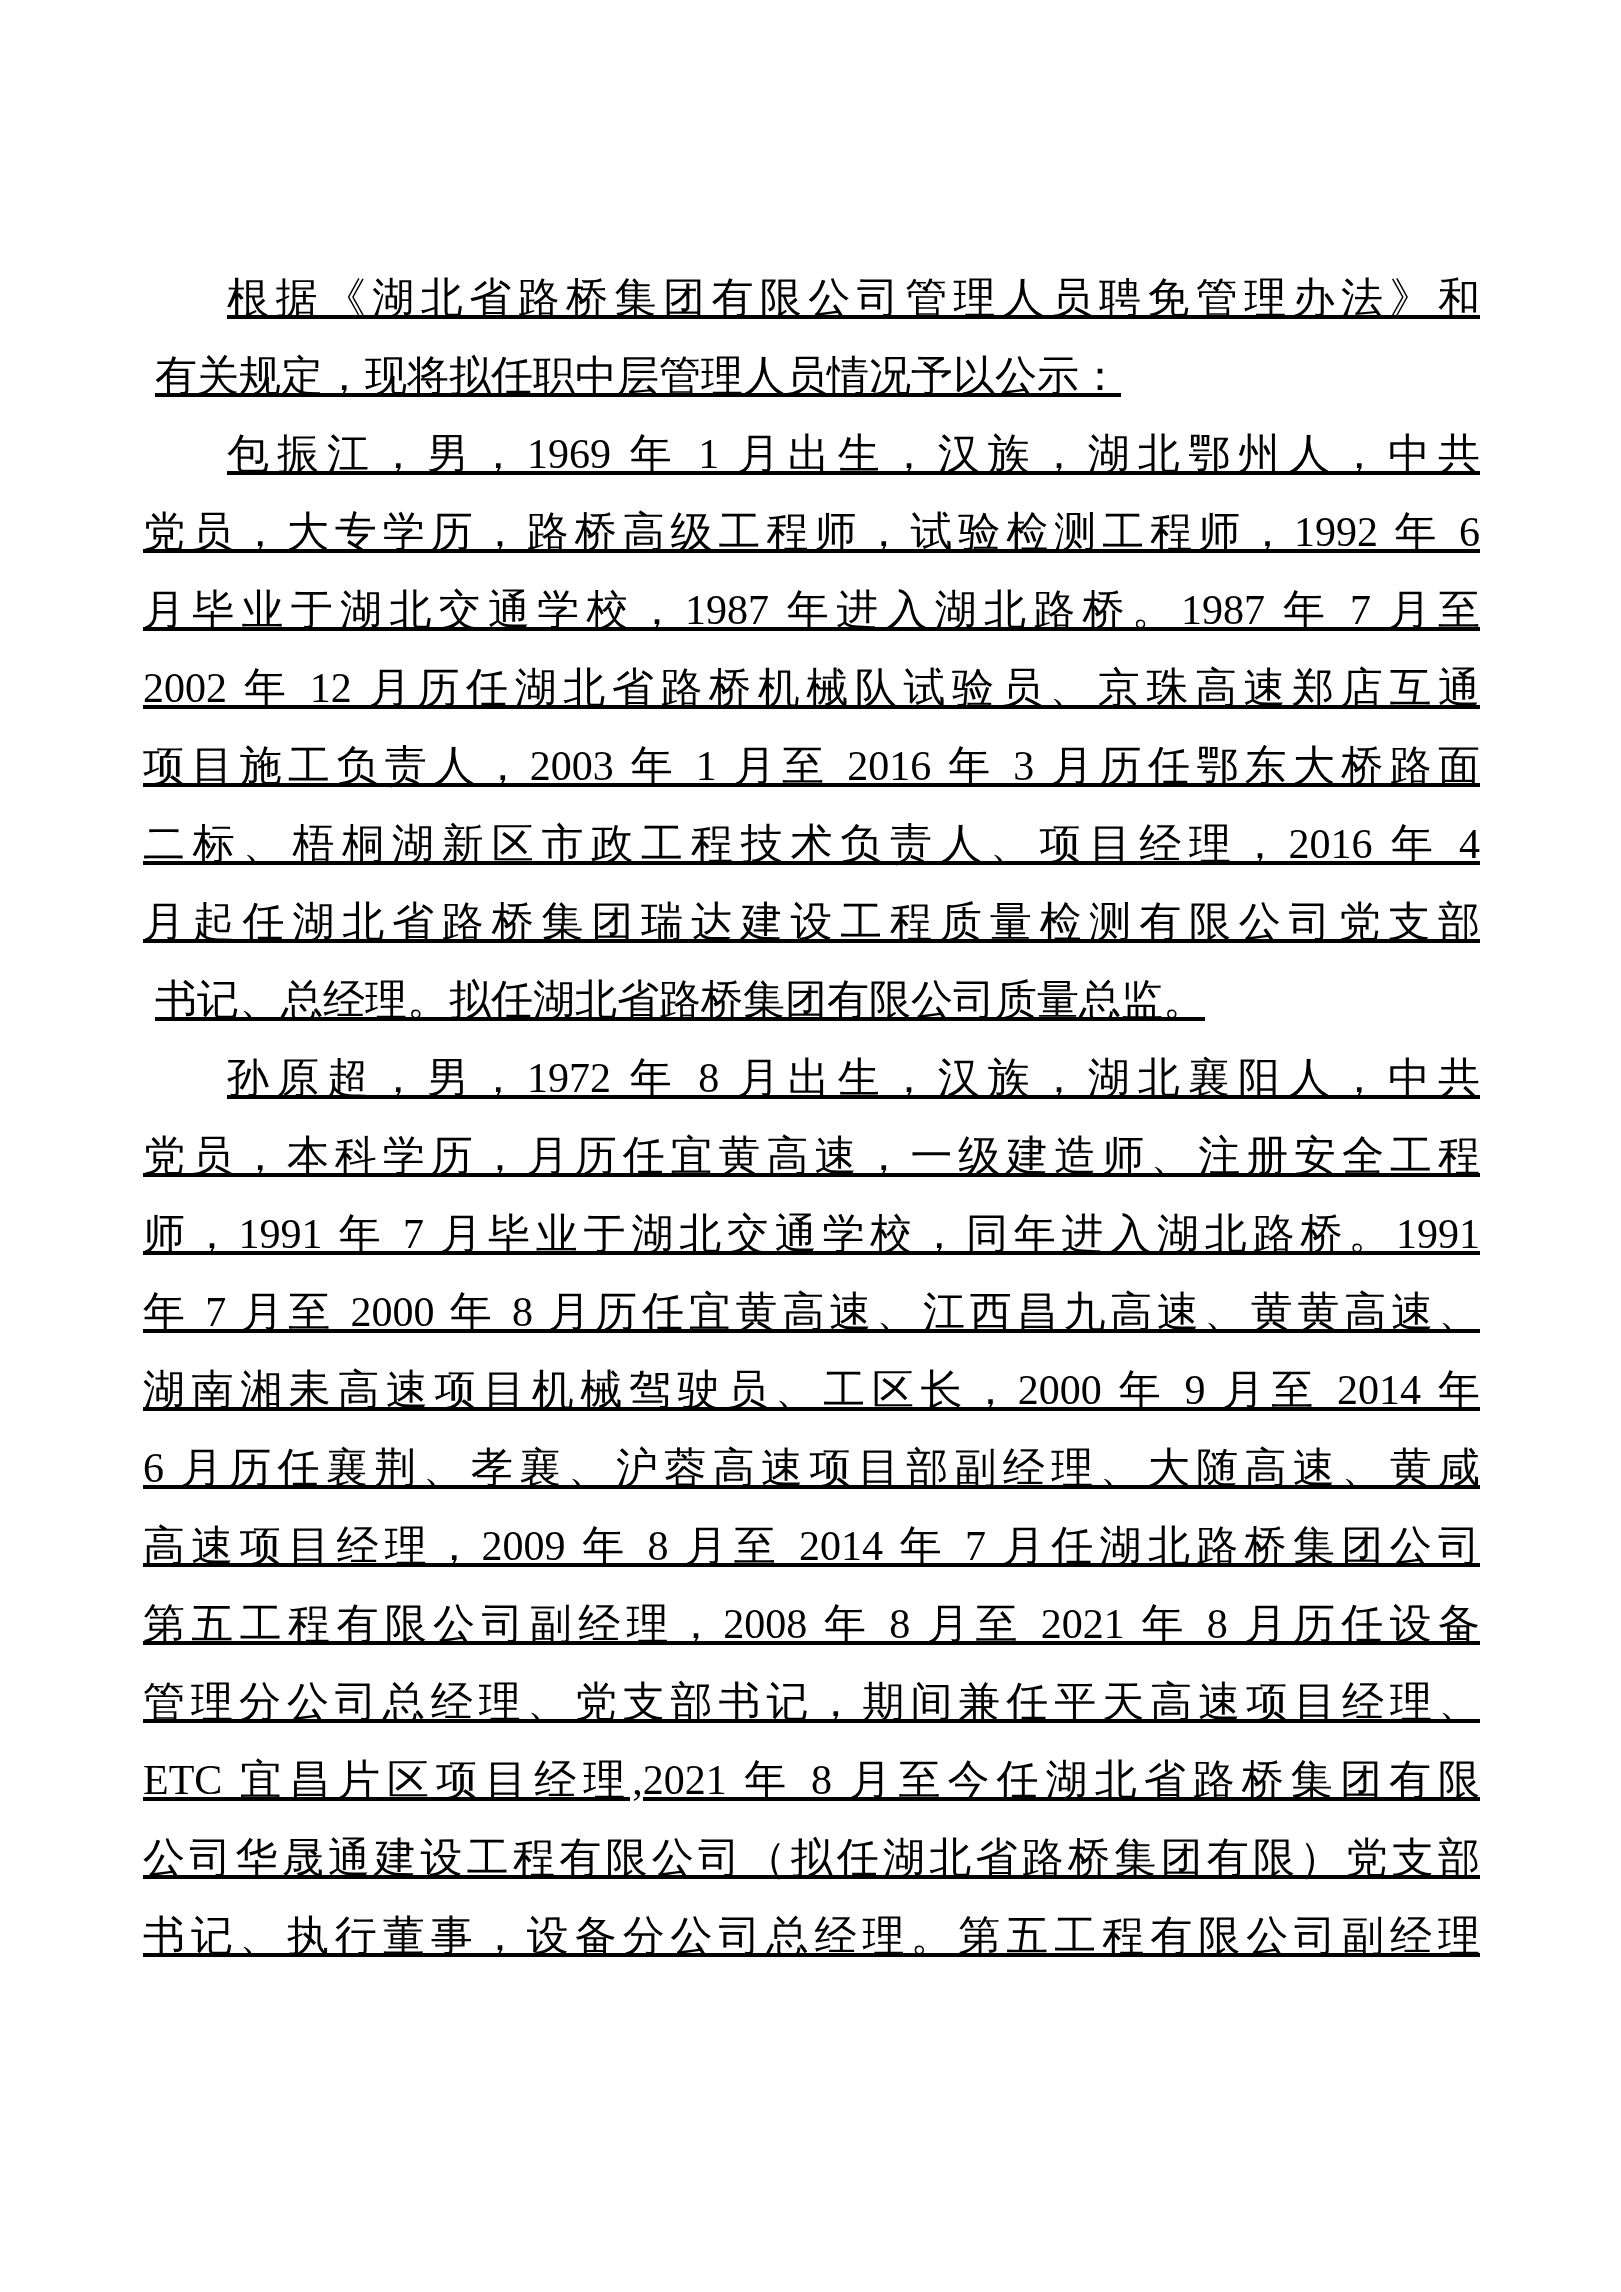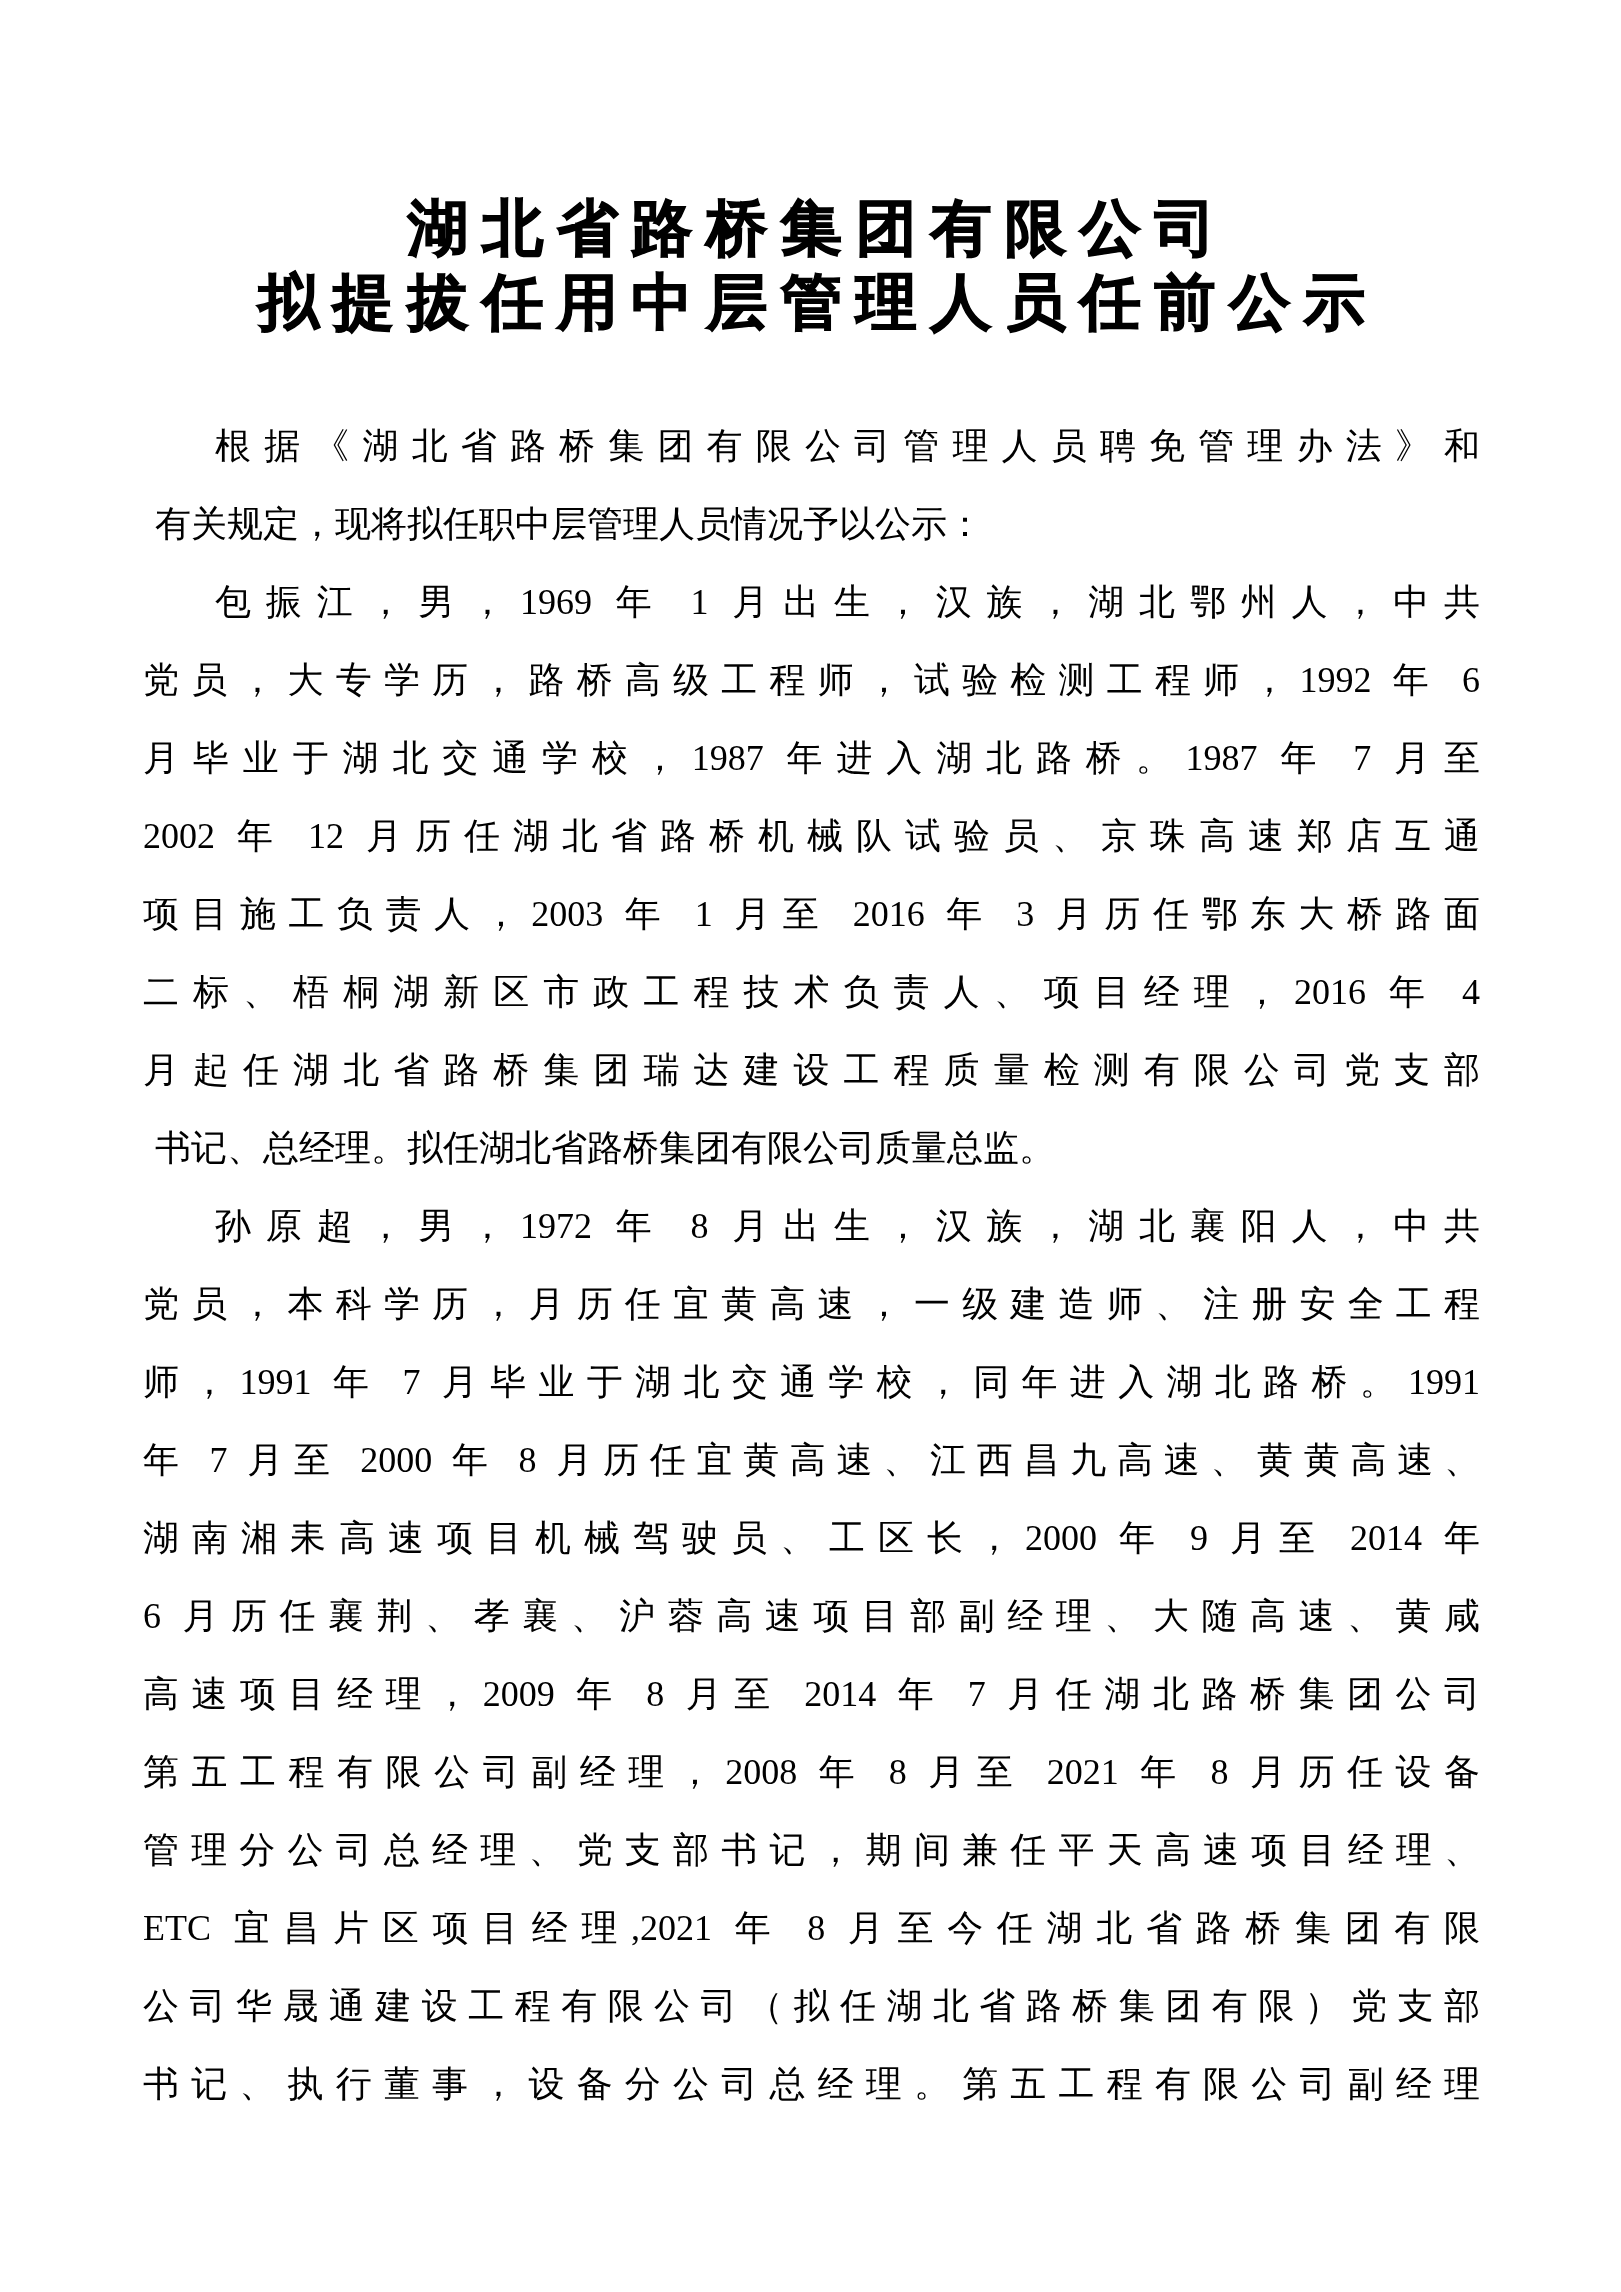--- a/index.html
+++ b/index.html
@@ -23,44 +23,41 @@
     font-weight: bold;
     font-size: 61px;
     line-height: 74px;
     letter-spacing: 13.7px;
     text-indent: 13.7px;
     -webkit-text-stroke: 1.2px #000000;
     white-space: nowrap;
   }
   .body-text {
     margin-top: 67px;
-    font-size: 36px;
+    font-size: 42px;
     line-height: 78px;
+    text-decoration: underline;
   }
   .line {
     text-align: justify;
     text-align-last: justify;
     text-justify: inter-character;
   }
   .line.para-end {
     text-align-last: left;
     margin-left: 12px;
   }
   .line.indent {
     text-indent: 2em;
   }
 </style>
 </head>
 <body>
 
 <div class="page">
-  <div class="title">
-    <div>湖北省路桥集团有限公司</div>
-    <div>拟提拔任用中层管理人员任前公示</div>
-  </div>
   <div class="body-text">
       <div class="line indent">根据《湖北省路桥集团有限公司管理人员聘免管理办法》和</div>
       <div class="line para-end">有关规定，现将拟任职中层管理人员情况予以公示：</div>
       <div class="line indent">包振江，男，1969 年 1 月出生，汉族，湖北鄂州人，中共</div>
       <div class="line">党员，大专学历，路桥高级工程师，试验检测工程师，1992 年 6</div>
       <div class="line">月毕业于湖北交通学校，1987 年进入湖北路桥。1987 年 7 月至</div>
       <div class="line">2002 年 12 月历任湖北省路桥机械队试验员、京珠高速郑店互通</div>
       <div class="line">项目施工负责人，2003 年 1 月至 2016 年 3 月历任鄂东大桥路面</div>
       <div class="line">二标、梧桐湖新区市政工程技术负责人、项目经理，2016 年 4</div>
       <div class="line">月起任湖北省路桥集团瑞达建设工程质量检测有限公司党支部</div>

